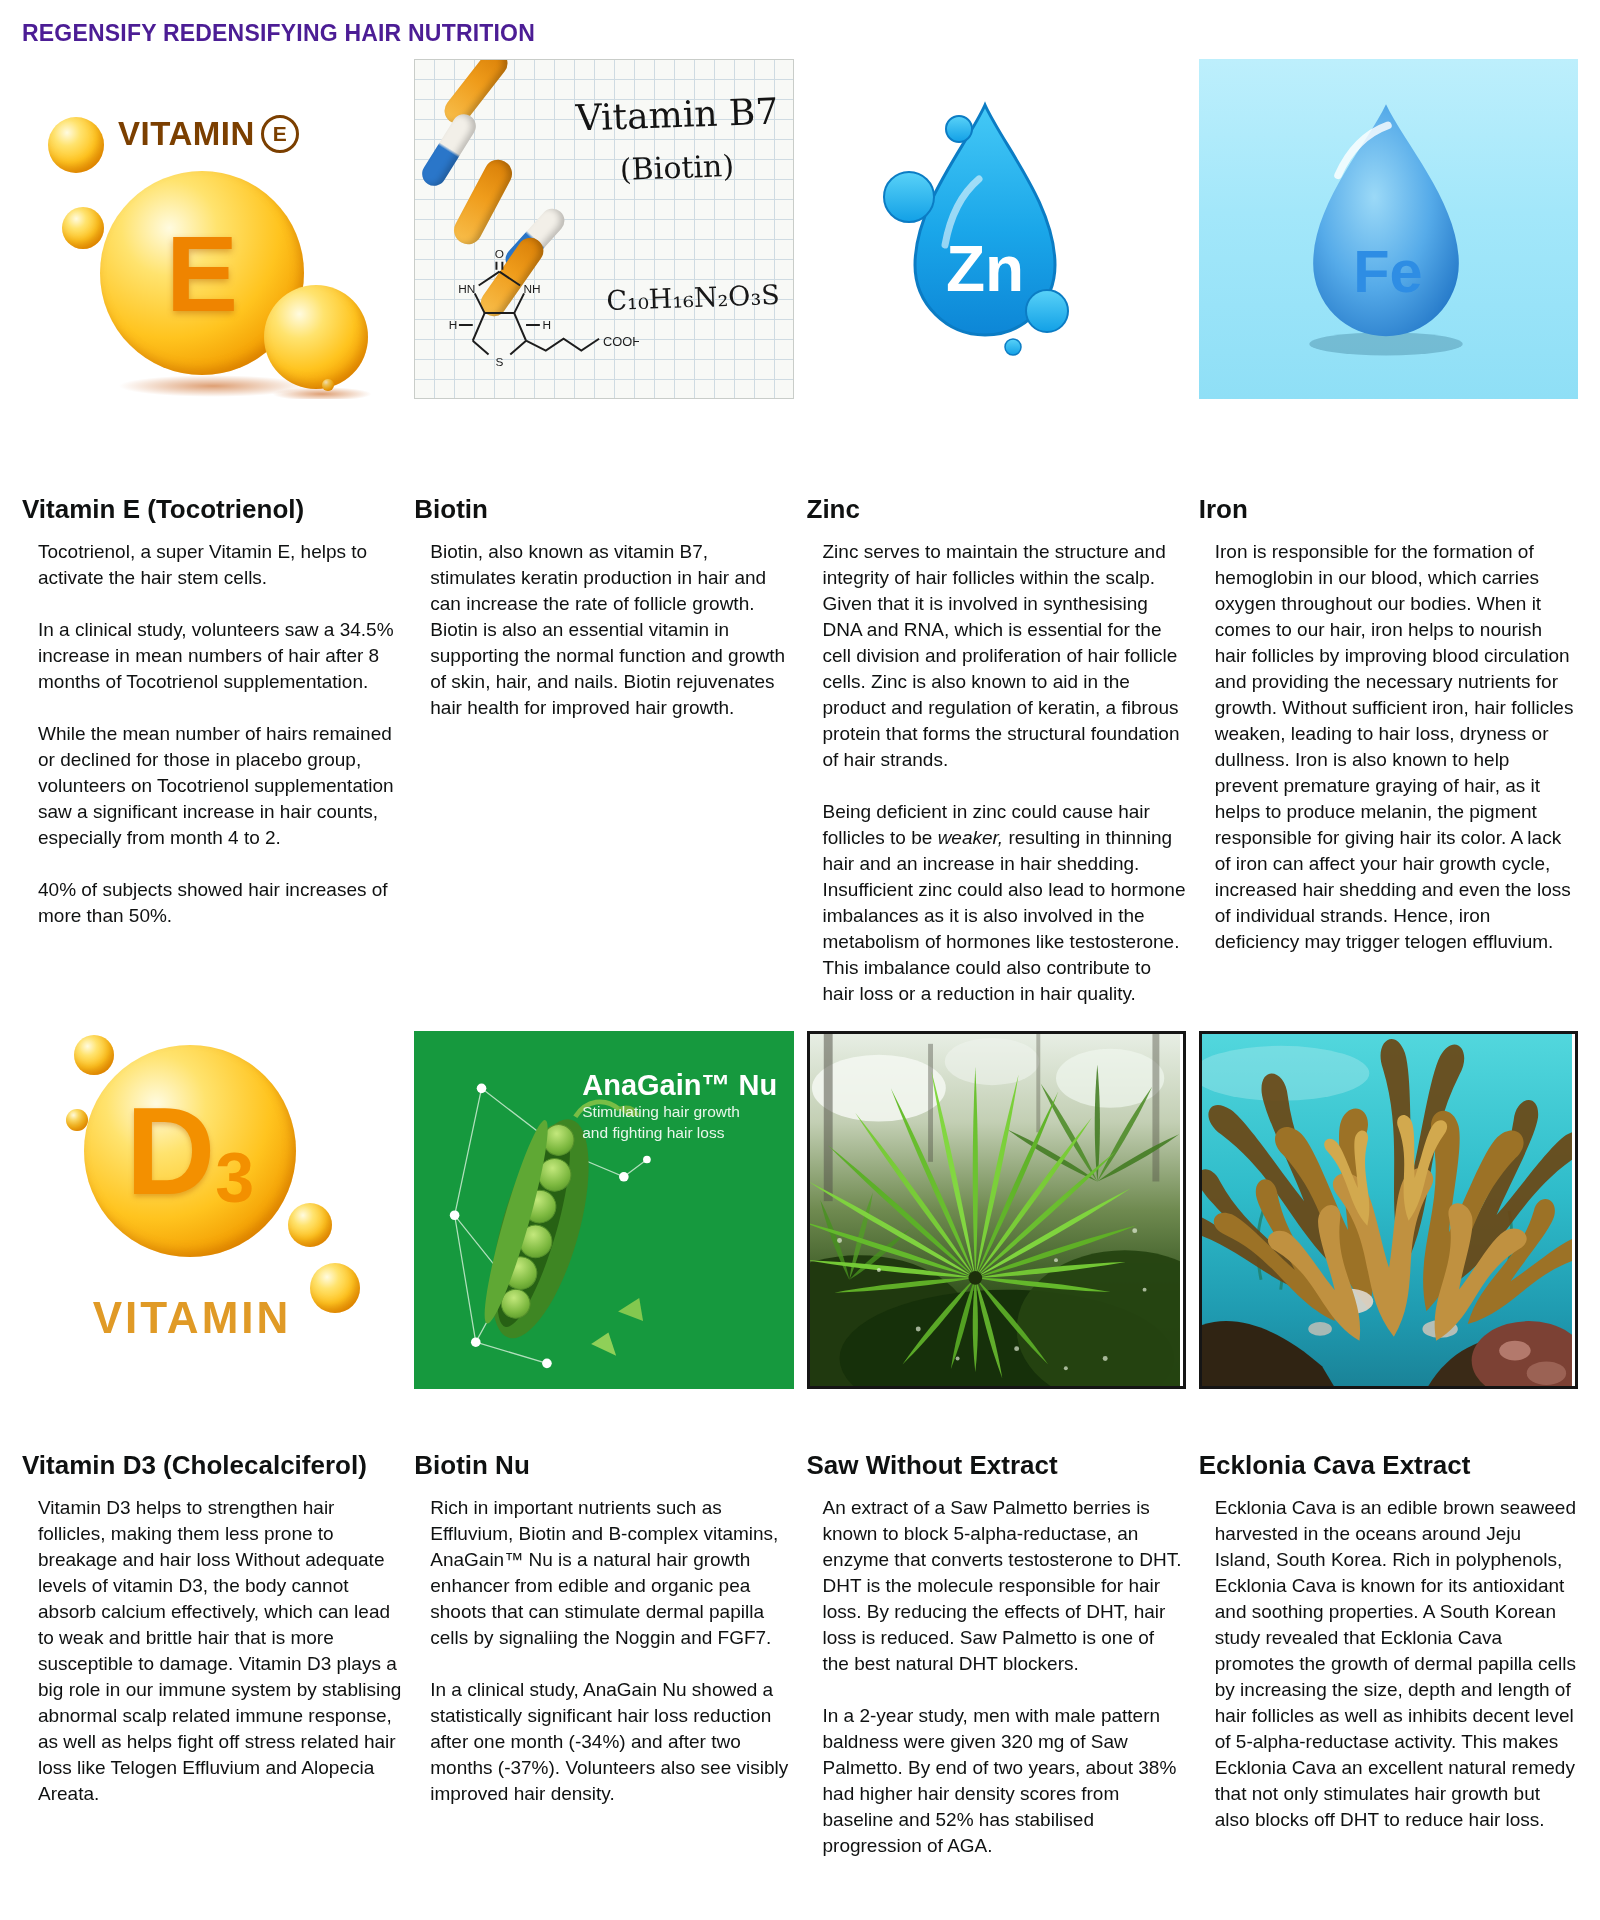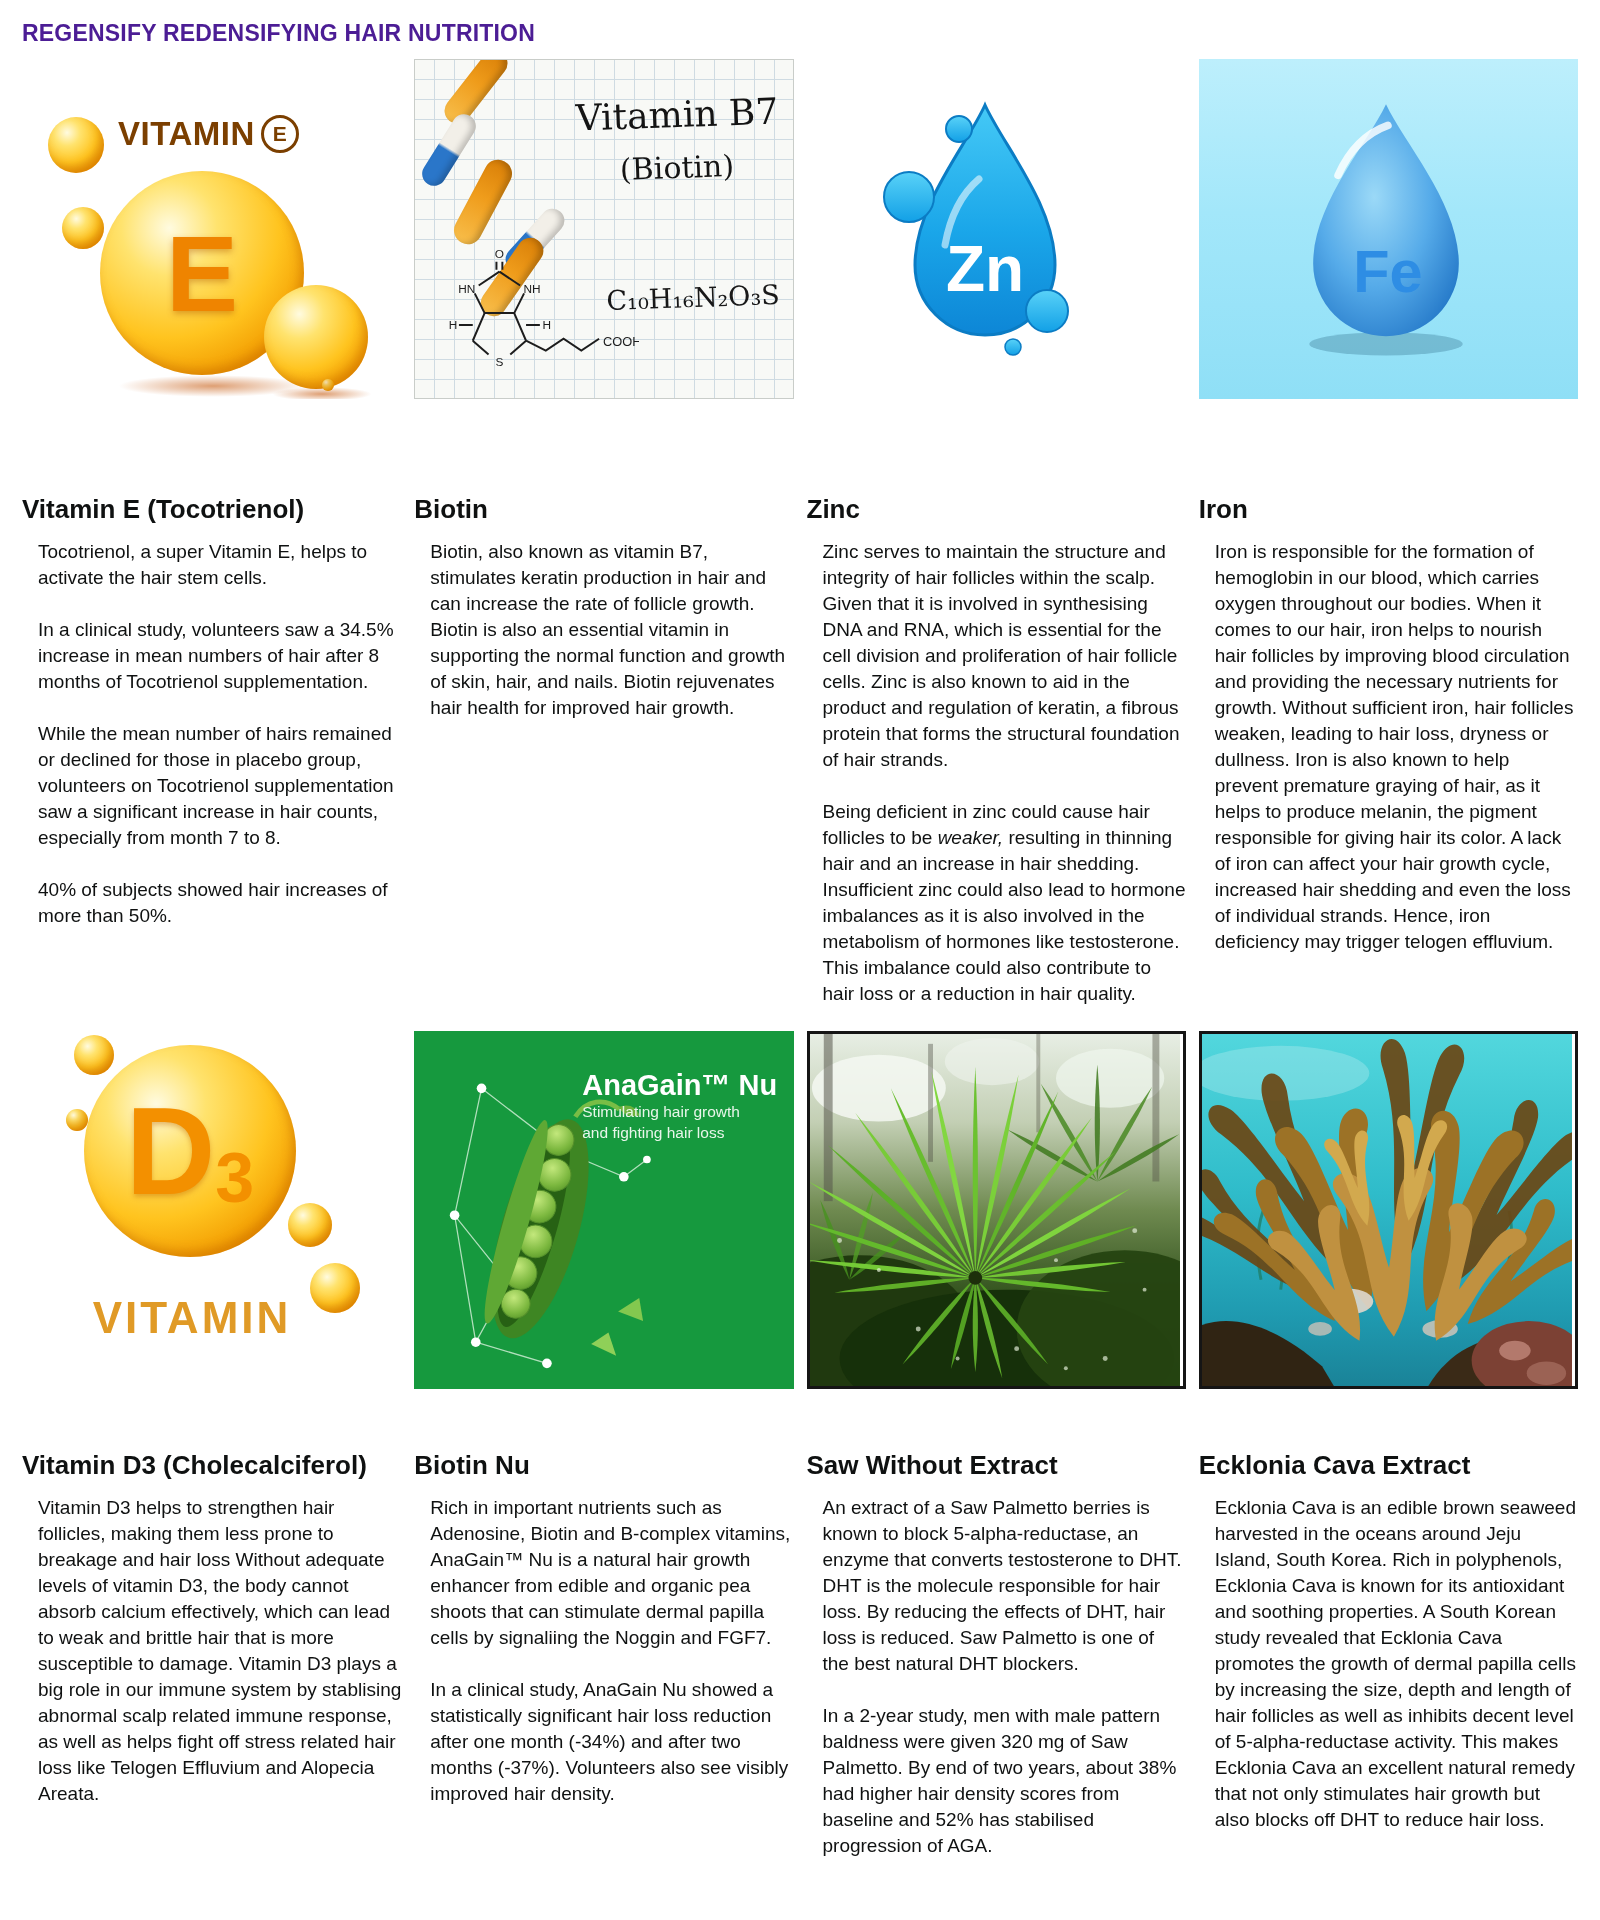--- a/index.html
+++ b/index.html
@@ -92,21 +92,21 @@
         <div class="ve-bigE">E</div>
         <div class="gold" style="left:242px;top:226px;width:104px;height:104px;position:absolute;"></div>
         <div class="eshadow" style="left:96px;top:316px;width:190px;height:22px;"></div>
         <div class="eshadow" style="left:250px;top:328px;width:100px;height:14px;"></div>
         <div class="gold" style="left:300px;top:320px;width:12px;height:12px;position:absolute;"></div>
       </div>
       <h2 class="heading h-row1">Vitamin E (Tocotrienol)</h2>
       <div class="paras">
           <p>Tocotrienol, a super Vitamin E, helps to activate the hair stem cells.</p>
           <p>In a clinical study, volunteers saw a 34.5% increase in mean numbers of hair after 8 months of Tocotrienol supplementation.</p>
-          <p>While the mean number of hairs remained or declined for those in placebo group, volunteers on Tocotrienol supplementation saw a significant increase in hair counts, especially from month 7 to 8.</p>
+          <p>While the mean number of hairs remained or declined for those in placebo group, volunteers on Tocotrienol supplementation saw a significant increase in hair counts, especially from month 4 to 2.</p>
           <p>40% of subjects showed hair increases of more than 50%.</p>
         </div>
     </section>
 
     <section class="cell">
       <div class="imgbox imgbox1 bio">
         <div class="cap cap-o" style="left:18px;top:14px;width:86px;height:26px;transform:rotate(-52deg);"></div>
         <div class="cap cap-b" style="left:-6px;top:78px;width:80px;height:24px;transform:rotate(-58deg);"></div>
         <div class="cap cap-o" style="left:22px;top:128px;width:92px;height:28px;transform:rotate(-62deg);"></div>
         <div class="cap cap-b" style="left:82px;top:168px;width:76px;height:24px;transform:rotate(-48deg);"></div>
@@ -254,21 +254,21 @@
           <polygon points="178,292 196,280 204,304" fill="#8fd058"></polygon>
         </svg>
         <div class="ana-title">AnaGain™ Nu</div>
         <div class="ana-sub">
           <div>Stimulating hair growth</div>
           <div>and fighting hair loss</div>
         </div>
       </div>
       <h2 class="heading h-row2">Biotin Nu</h2>
       <div class="paras">
-          <p>Rich in important nutrients such as Adenosine, Biotin and B-complex vitamins, AnaGain™ Nu is a natural hair growth enhancer from edible and organic pea shoots that can stimulate dermal papilla cells by signaliing the Noggin and FGF7.</p>
+          <p>Rich in important nutrients such as Effluvium, Biotin and B-complex vitamins, AnaGain™ Nu is a natural hair growth enhancer from edible and organic pea shoots that can stimulate dermal papilla cells by signaliing the Noggin and FGF7.</p>
           <p>In a clinical study, AnaGain Nu showed a statistically significant hair loss reduction after one month (-34%) and after two months (-37%). Volunteers also see visibly improved hair density.</p>
         </div>
     </section>
 
     <section class="cell">
       <div class="imgbox imgbox2 photo">
         <svg width="370" height="352" viewBox="0 0 376 358" preserveAspectRatio="none">
           <defs>
             <linearGradient id="skyG" x1="0" y1="0" x2="0" y2="1">
               <stop offset="0" stop-color="#e7eee4"></stop>

